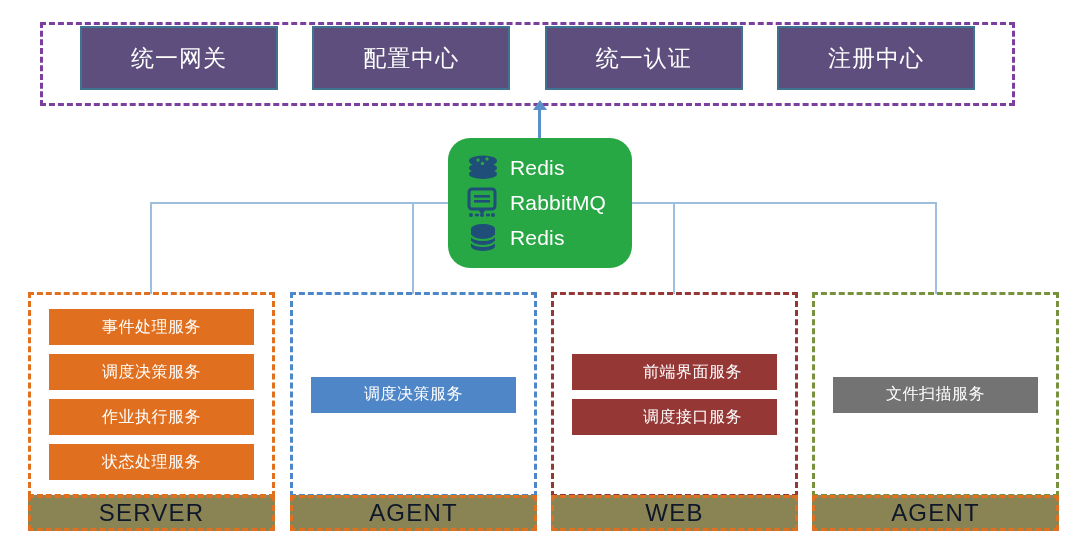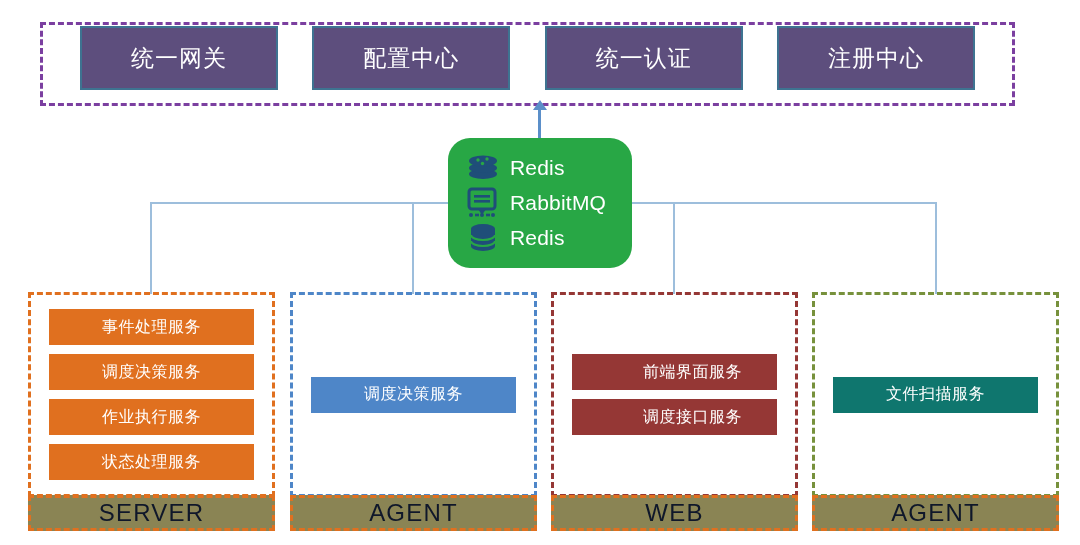--- a/index.html
+++ b/index.html
@@ -144,21 +144,21 @@
     align-items: center;
     justify-content: center;
     color: #ffffff;
     font-size: 16px;
     letter-spacing: 0.5px;
     box-sizing: border-box;
   }
   .svc-orange { background: #E0701F; }
   .svc-blue   { background: #4E86C8; }
   .svc-red    { background: #953735; padding-left: 36px; }
-  .svc-olive  { background: #0f766e; text-align: center; }
+  .svc-olive  { background: #737373; text-align: center; }
 
   
   .zone-label {
     position: absolute;
     top: 495px;
     width: 247px;
     height: 36px;
     background: #8A8454;
     box-sizing: border-box;
     display: flex;

